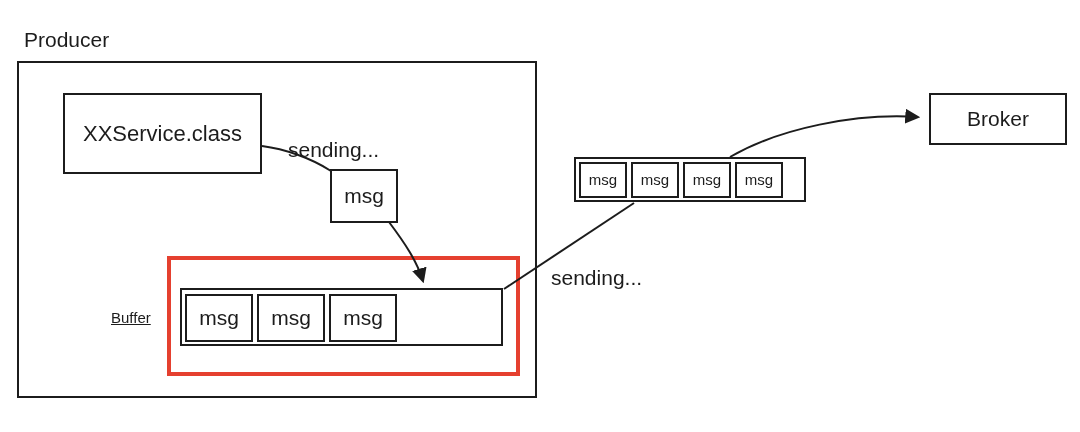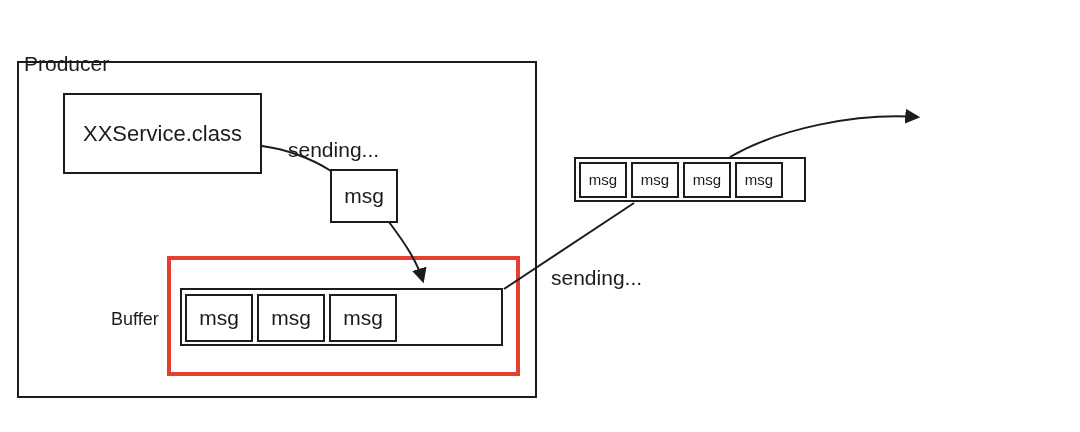--- a/index.html
+++ b/index.html
@@ -21,26 +21,26 @@
   }
   .node {
     position: absolute;
     border: 2px solid var(--line);
     background: #fff;
     display: flex;
     align-items: center;
     justify-content: center;
   }
   .lbl { position: absolute; white-space: nowrap; }
-  .producer-label { left: 24px; top: 28px; font-size: 21px; margin-top: 24px; }
+  .producer-label { left: 24px; top: 28px; font-size: 21px; }
   .producer-box { left: 17px; top: 61px; width: 520px; height: 337px; background: transparent; }
   .service-box { left: 63px; top: 93px; width: 199px; height: 81px; font-size: 22px; }
   .sending-top { left: 288px; top: 138px; font-size: 21px; }
   .msg-single { left: 330px; top: 169px; width: 68px; height: 54px; font-size: 21px; }
-  .buffer-label { left: 111px; top: 309px; font-size: 18px; z-index: 1; }
+  .buffer-label { left: 111px; top: 309px; font-size: 15px; z-index: 1; text-decoration: underline; }
   .risk-rect {
     position: absolute; left: 167px; top: 256px; width: 353px; height: 120px;
     border: 4px solid var(--risk-red); background: transparent; z-index: 2;
   }
   .buffer-inner {
     position: absolute; left: 180px; top: 288px; width: 323px; height: 58px;
     border: 2px solid var(--line); background: #fff; z-index: 3;
     display: flex; align-items: flex-start; gap: 4px; padding: 4px 0 0 3px;
   }
   .buffer-msg {
@@ -125,14 +125,17 @@
     <div class="queue-msg">
       <span>msg</span>
     </div>
     <div class="queue-msg">
       <span>msg</span>
     </div>
   </div>
 
   <div class="lbl sending-bottom">sending...</div>
 
+  <div class="node broker-box">
+    <span>Broker</span>
+  </div>
 
 </div>
 
 </body></html>

